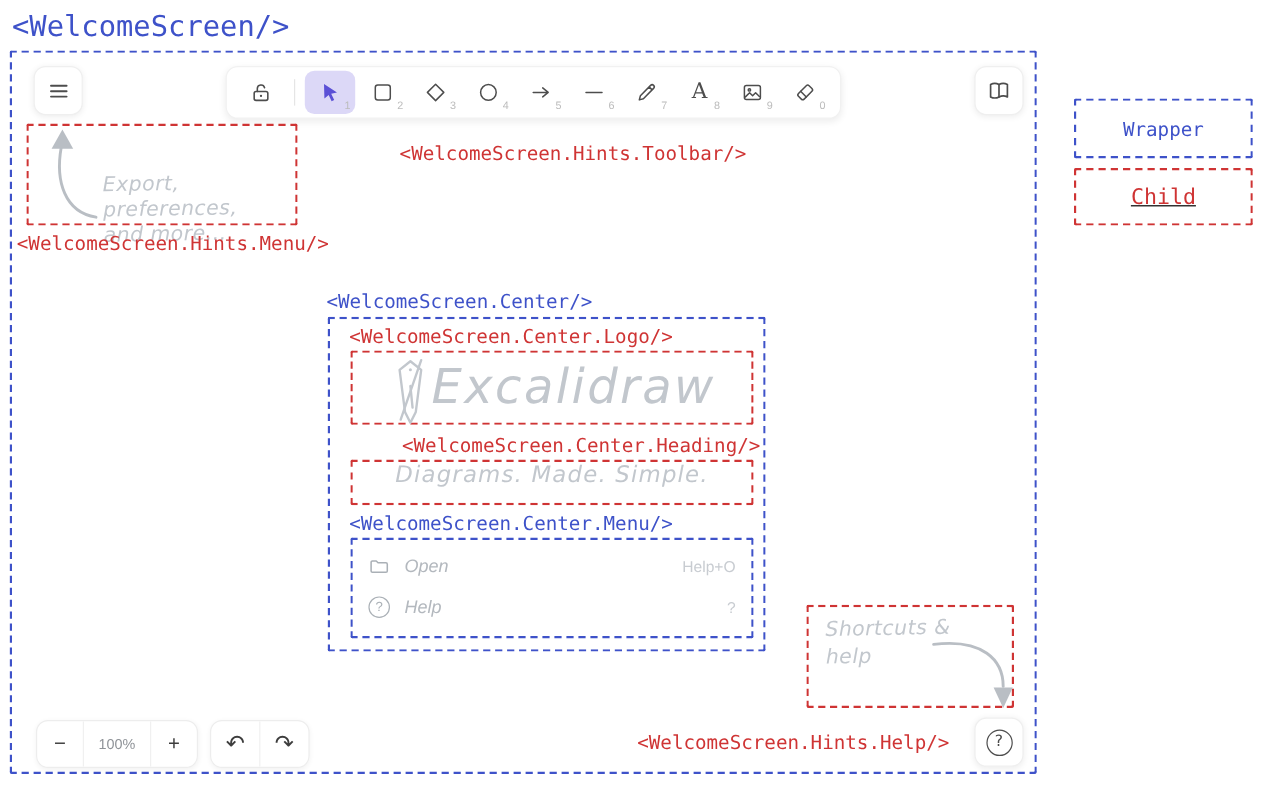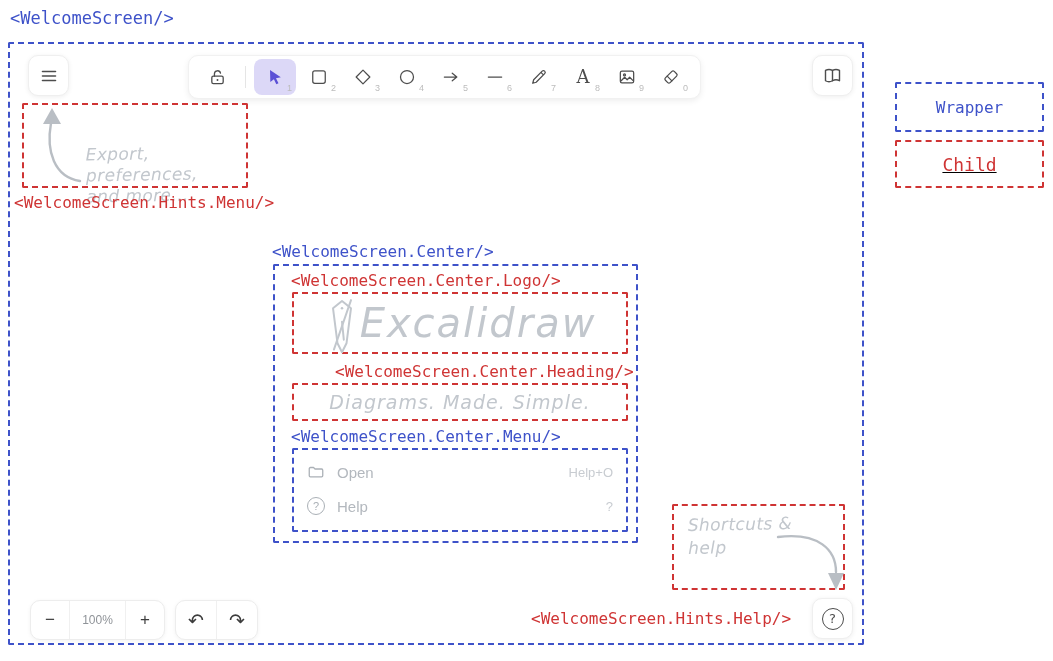--- a/index.html
+++ b/index.html
@@ -34,40 +34,40 @@
     box-shadow:0 2px 6px rgba(0,0,0,.07);display:flex;align-items:center;padding:0 8px;gap:2px;}
   .tool{position:relative;width:42px;height:36px;border-radius:8px;display:flex;align-items:center;justify-content:center;cursor:pointer;}
   .tool svg{stroke:var(--icon-gray);fill:none;stroke-width:1.5;stroke-linecap:round;stroke-linejoin:round;}
   .tool .num{position:absolute;right:4px;bottom:2px;font-size:9px;color:#bcbcbc;font-style:normal;}
   .tool.selected{background:var(--selected-tool-bg);}
   .tool.selected svg{stroke:none;}
   .tb-divider{width:1px;height:22px;background:#e5e5e5;margin:0 6px;}
 
   
   .menu-row{display:flex;align-items:center;padding:0 13px;height:26px;color:#b3b8be;}
-  .menu-row .mi-label{font-size:15px;margin-left:12px;color:#b3b8be;}
+  .menu-row .mi-label{font-size:15px;margin-left:12px;color:#b3b8be;font-style:italic;}
   .menu-row .mi-shortcut{margin-left:auto;font-size:13px;color:#c8ccd1;}
   .q-circle{display:flex;align-items:center;justify-content:center;border-radius:50%;font-style:normal;}
 
   
   .pill{position:absolute;top:600px;height:40px;background:#fff;border:1px solid #ededed;border-radius:10px;
     box-shadow:0 1px 4px rgba(0,0,0,.05);display:flex;align-items:stretch;overflow:hidden;}
   .pill .seg{display:flex;align-items:center;justify-content:center;color:#3d3d3d;cursor:pointer;}
   .pill .seg-div{width:1px;background:#f0f0f0;}
 
   .hint-arrow{position:absolute;overflow:visible;pointer-events:none;}
   .hint-arrow path{fill:none;stroke:#b9bec4;stroke-width:2.4;stroke-linecap:round;}
   .hint-arrow polygon{fill:#b9bec4;stroke:none;}
 </style>
 </head>
 <body>
 
 <div class="page">
 
-  <div class="abs code-label code-blue" style="left:10px;top:8px;font-size:17px;">&lt;WelcomeScreen/&gt;</div>
+  <div class="abs code-label code-blue" style="left:10px;top:8px;font-size:24px;">&lt;WelcomeScreen/&gt;</div>
 
   <div class="abs frame-blue" style="left:8px;top:42px;width:856px;height:603px;"></div>
 
   <div class="float-btn" style="left:28px;top:55px;">
     <span style="display:flex;">
       <svg width="20" height="20" viewBox="0 0 20 20">
         <path d="M3.5 5.5h13M3.5 10h13M3.5 14.5h13"></path>
       </svg>
     </span>
   </div>
@@ -190,39 +190,40 @@
       <path d="M44 74 C 18 70, 10 44, 15 16"></path>
       <polygon points="16,1 7,17 25,17"></polygon>
     </svg>
     <div class="sketch" style="position:absolute;left:62px;top:38px;font-size:17px;line-height:21px;transform:rotate(-1deg);">
       <div>Export, preferences,</div>
       <div>and more...</div>
     </div>
   </div>
   <div class="abs code-label code-red" style="left:14px;top:193px;">&lt;WelcomeScreen.Hints.Menu/&gt;</div>
 
+  <div class="abs code-label code-red" style="left:333px;top:118px;">&lt;WelcomeScreen.Hints.Toolbar/&gt;</div>
 
   <div class="abs code-label code-blue" style="left:272px;top:242px;">&lt;WelcomeScreen.Center/&gt;</div>
   <div class="abs frame-blue" style="left:273px;top:264px;width:365px;height:279px;">
 
     <div class="abs code-label code-red" style="left:16px;top:5px;">&lt;WelcomeScreen.Center.Logo/&gt;</div>
     <div class="abs frame-red" style="left:17px;top:26px;width:336px;height:62px;display:flex;align-items:center;justify-content:center;">
       <span style="display:flex;margin-top:10px;">
         <svg width="36" height="62" viewBox="0 0 40 66" style="overflow:visible;stroke:var(--sketch-gray);fill:none;stroke-width:2.2;stroke-linecap:round;stroke-linejoin:round;">
           <path d="M20 3 L30 11 L25 50 L20 60 L15 50 L10 11 Z"></path>
           <circle cx="20" cy="11" r="1.4" fill="var(--sketch-gray)" stroke="none"></circle>
           <path d="M30 2 L11 57"></path>
           <path d="M20 26 L22 46"></path>
         </svg>
       </span>
       <span class="sketch" style="font-size:40px;letter-spacing:2px;">Excalidraw</span>
     </div>
 
     <div class="abs code-label code-red" style="left:16px;top:96px;margin-left:44px;">&lt;WelcomeScreen.Center.Heading/&gt;</div>
-    <div class="abs frame-red" style="left:17px;top:117px;width:336px;height:38px;display:flex;align-items:center;justify-content:center;">
+    <div class="abs frame-red" style="left:17px;top:117px;width:336px;height:38px;display:flex;align-items:flex-start;justify-content:center;">
       <span class="sketch" style="font-size:19px;letter-spacing:1px;">Diagrams. Made. Simple.</span>
     </div>
 
     <div class="abs code-label code-blue" style="left:16px;top:161px;">&lt;WelcomeScreen.Center.Menu/&gt;</div>
     <div class="abs frame-blue" style="left:17px;top:182px;width:336px;height:84px;padding:9px 0 11px;display:flex;flex-direction:column;justify-content:space-between;">
       <div class="menu-row">
         <span style="display:flex;">
           <svg width="18" height="18" viewBox="0 0 24 24" style="stroke:#aab0b6;fill:none;stroke-width:1.7;stroke-linecap:round;stroke-linejoin:round;">
             <path d="M3 7.5 a1.5 1.5 0 0 1 1.5-1.5 h4.2 l2 2 h8.8 a1.5 1.5 0 0 1 1.5 1.5 v7.5 a1.5 1.5 0 0 1 -1.5 1.5 h-15 a1.5 1.5 0 0 1 -1.5 -1.5 Z"></path>
           </svg>

